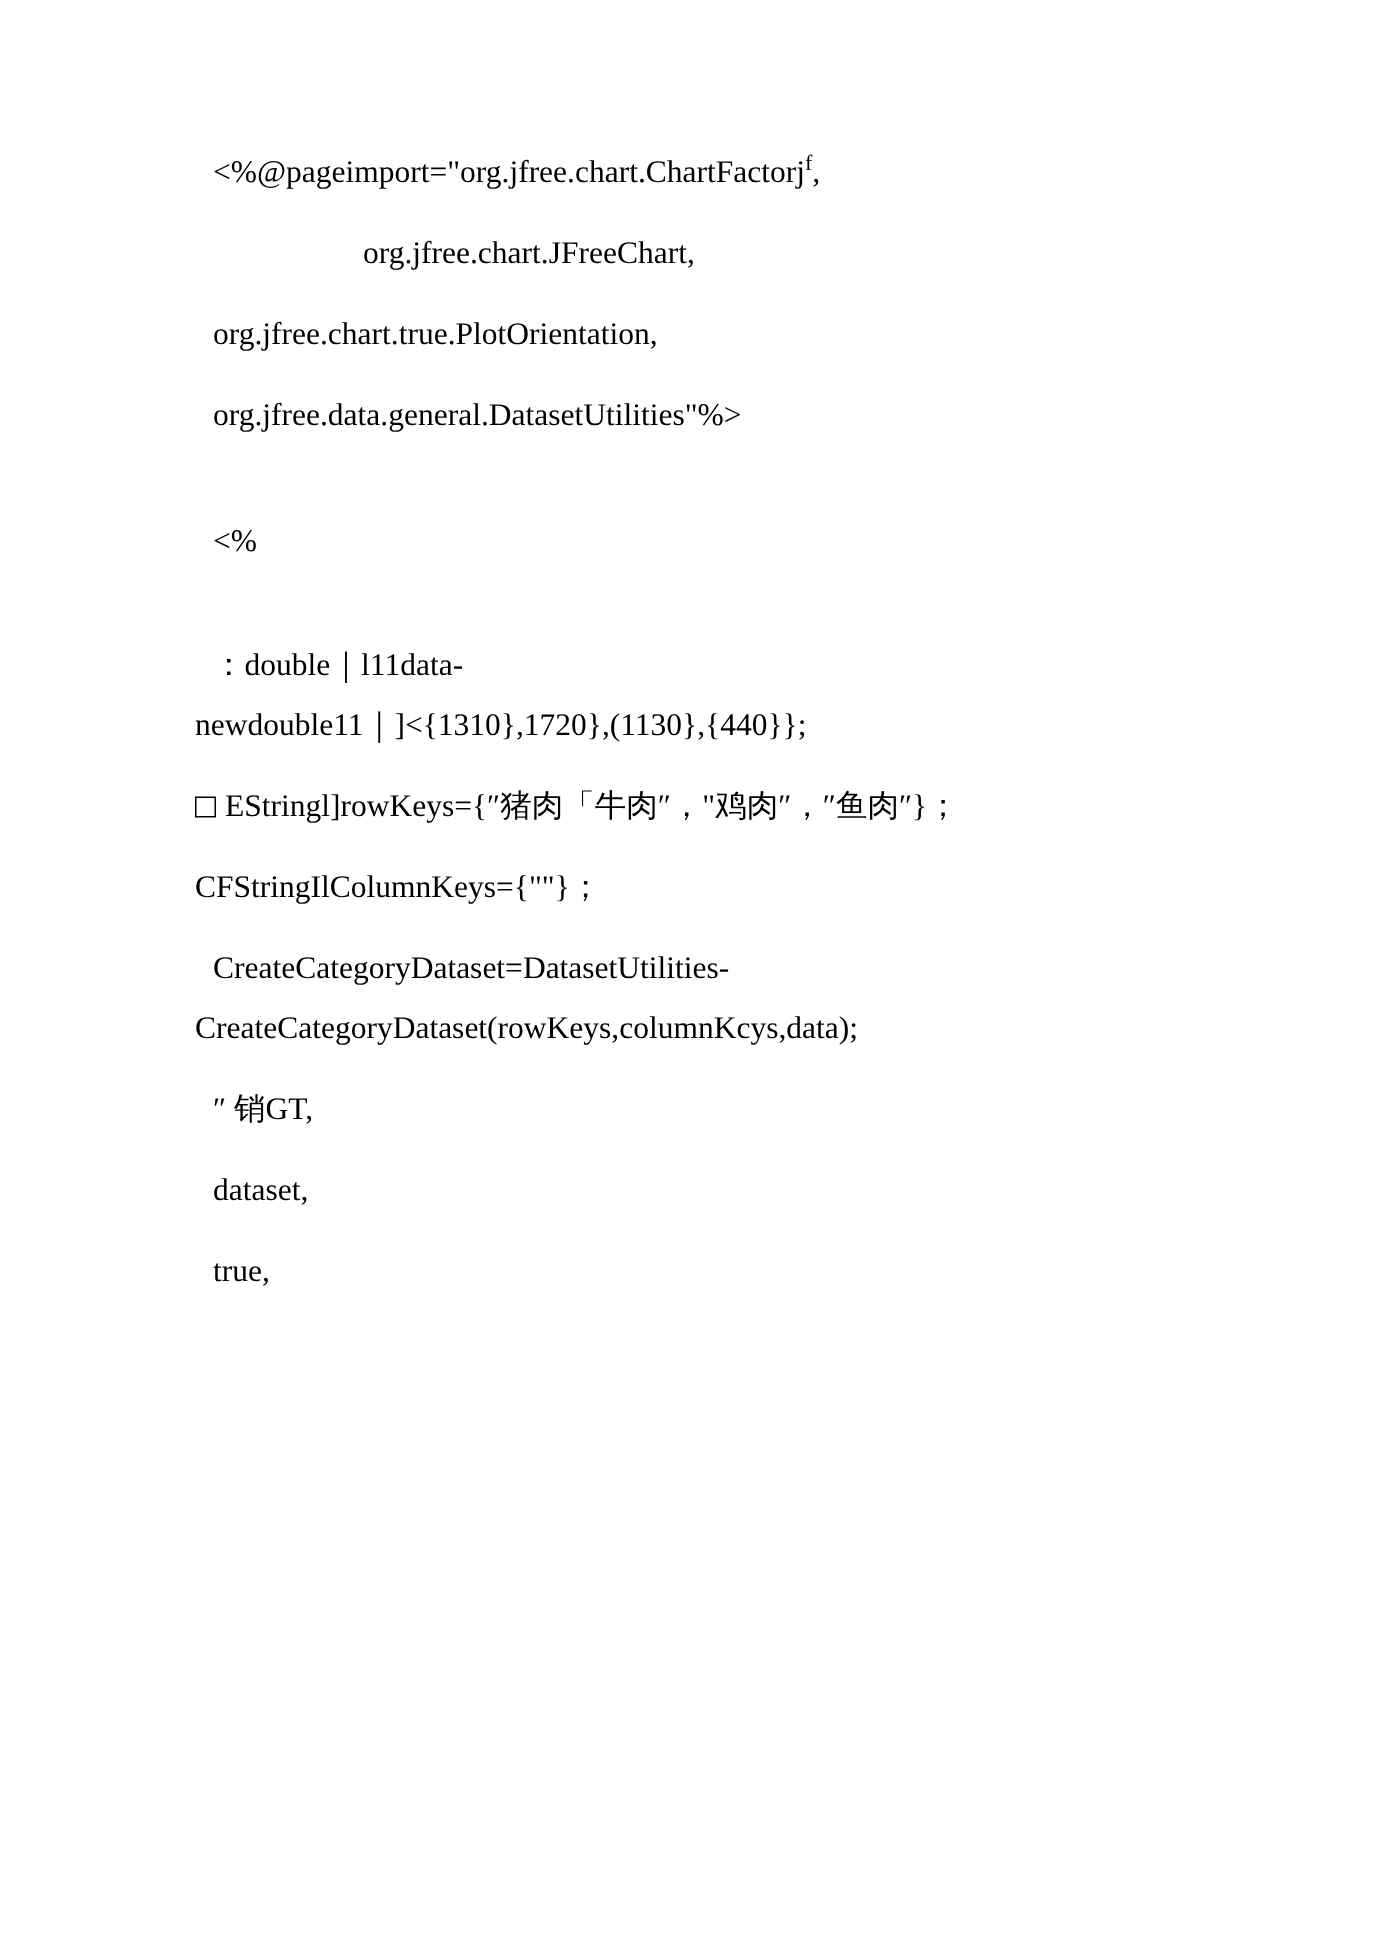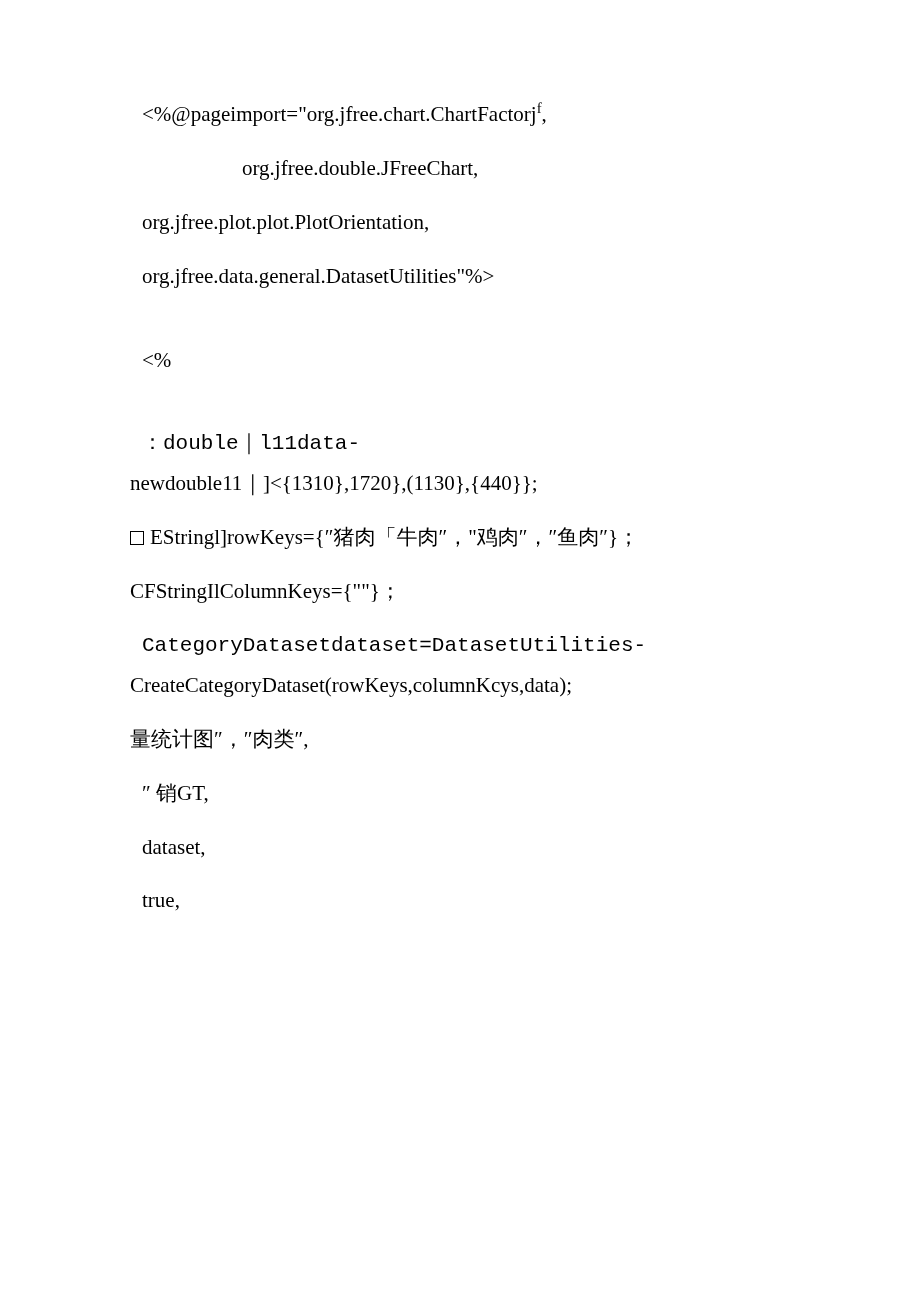--- a/index.html
+++ b/index.html
@@ -16,38 +16,38 @@
     padding: 95px 130px 60px 130px;
   }
   .para {
     margin-bottom: 14px;
   }
   .indent1 { padding-left: 12px; }
   .indent2 { padding-left: 112px; }
   .box { display:inline-block; width:12px; height:12px; border:1px solid #000; margin-right:6px; vertical-align: -1px; }
   .hl { background:#ffff00; }
   .sup { vertical-align: super; font-size: 0.7em; }
-  .flat { margin-bottom: 0; font-family: Liberation Mono, monospace; }
+  .flat { margin-bottom: 0; }
   .tight { line-height: 1.55; }
 </style>
 </head>
 <body>
 
 <div class="page">
 
   <div class="para indent1">
     <span>&lt;%@pageimport="org.jfree.chart.ChartFactorj</span><span class="sup">f</span><span>,</span>
   </div>
 
   <div class="para indent2">
-    <span>org.jfree.double.JFreeChart,</span>
+    <span>org.jfree.chart.JFreeChart,</span>
   </div>
 
   <div class="para indent1">
-    <span>org.jfree.plot.plot.PlotOrientation,</span>
+    <span>org.jfree.chart.true.PlotOrientation,</span>
   </div>
 
 
 
   <div class="para indent1">
     <span>org.jfree.data.general.DatasetUtilities"%&gt;</span>
   </div>
 
   <div style="height:30px"></div>
 
@@ -66,29 +66,26 @@
 
   <div class="para">
     <span class="box"></span><span>EStringl]rowKeys={″猪肉「牛肉″，"鸡肉″，″鱼肉″}；</span>
   </div>
 
   <div class="para">
     <span>CFStringIlColumnKeys={""}；</span>
   </div>
 
   <div class="para flat indent1">
-    <span>CategoryDatasetdataset=DatasetUtilities-</span>
+    <span>CreateCategoryDataset=DatasetUtilities-</span>
   </div>
   <div class="para">
     <span>CreateCategoryDataset(rowKeys,columnKcys,data);</span>
   </div>
 
-  <div class="para">
-    <span>量统计图″，″肉类″,</span>
-  </div>
 
   <div class="para indent1">
     <span>″ 销GT,</span>
   </div>
 
   <div class="para indent1">
     <span>dataset,</span>
   </div>
 
 

